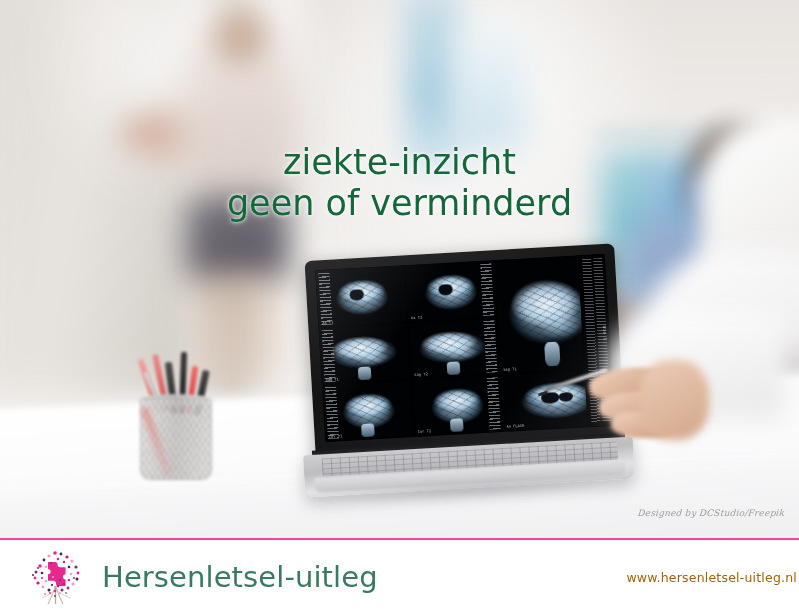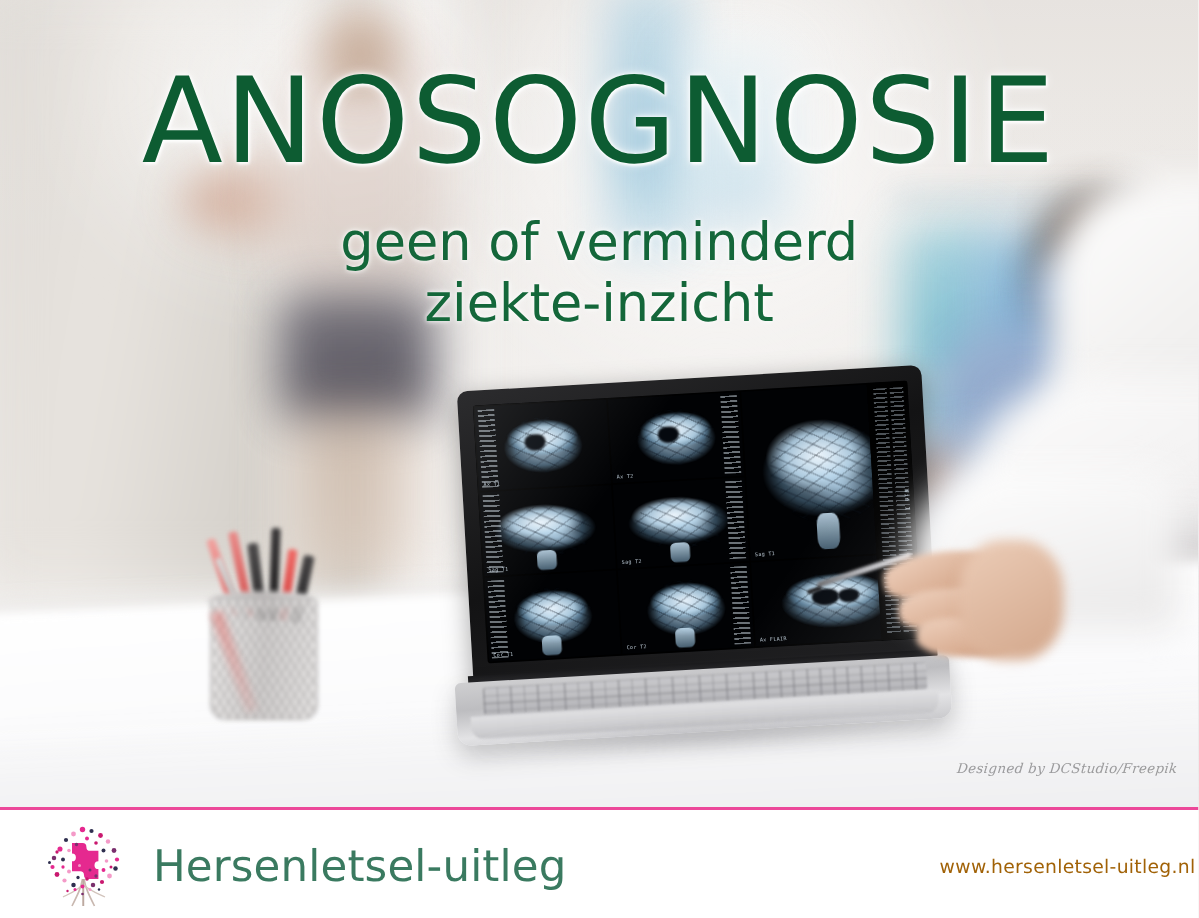--- a/index.html
+++ b/index.html
@@ -640,24 +640,23 @@
       <div class="stylus"></div>
       <div class="stylus-tip"></div>
       <div class="finger f1"></div>
       <div class="finger f2"></div>
       <div class="finger f3"></div>
       <div class="knuckle"></div>
     </div>
 
     <div class="scene-soft"></div>
 
-    <div class="title">ANOSOGNOSIE</div>
     <div class="subtitle">
+      <span>ziekte-inzicht</span>
       <span>geen of verminderd</span>
-      <span>ziekte-inzicht</span>
     </div>
     <div class="credit">Designed by DCStudio/Freepik</div>
   </div>
 
   <div class="footer">
     <div class="brand">
       <div class="logo">
         <svg viewBox="0 0 64 62" xmlns="http://www.w3.org/2000/svg" aria-hidden="true">
 
           <path d="M31 40 C30 46, 28 50, 24 58" stroke="#c9b8b0" stroke-width="1.1" fill="none"></path>

